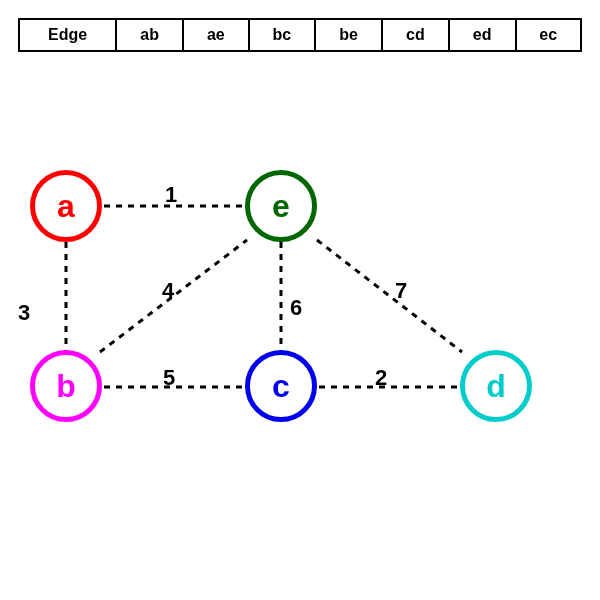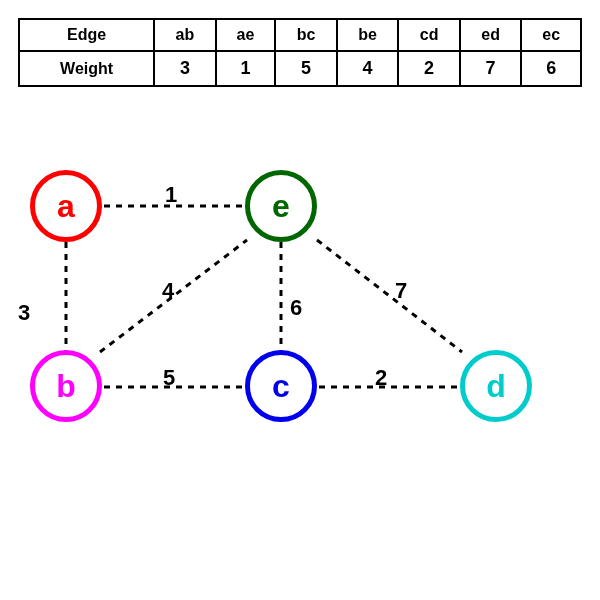--- a/index.html
+++ b/index.html
@@ -20,21 +20,21 @@
       right: 18px;
     }
     table {
       border-collapse: collapse;
       width: 100%;
       border: 2px solid #000;
     }
     td {
       border: 2px solid #000;
       text-align: center;
-      padding: 6px 4px;
+      padding: 6px 12px;
       font-size: 17px;
       font-weight: normal;
     }
     td.header-cell {
       font-weight: bold;
       font-size: 16px;
     }
     td.weight-val {
       font-weight: bold;
       font-size: 18px;
@@ -91,30 +91,20 @@
     <tr>
           <td class="header-cell">Edge</td>
           <td class="header-cell">ab</td>
           <td class="header-cell">ae</td>
           <td class="header-cell">bc</td>
           <td class="header-cell">be</td>
           <td class="header-cell">cd</td>
           <td class="header-cell">ed</td>
           <td class="header-cell">ec</td>
         </tr>
-        <tr>
-          <td class="header-cell">Weight</td>
-          <td class="weight-val">3</td>
-          <td class="weight-val">1</td>
-          <td class="weight-val">5</td>
-          <td class="weight-val">4</td>
-          <td class="weight-val">2</td>
-          <td class="weight-val">7</td>
-          <td class="weight-val">6</td>
-        </tr>
       </tbody>
   </table>
 </div>
 
 <div class="graph-container">
   <svg class="graph-svg" id="graph-svg">
       <line x1="104" y1="76" x2="247" y2="76" stroke="#000" stroke-width="3" stroke-dasharray="6,6"></line>
       <line x1="66" y1="112" x2="66" y2="222" stroke="#000" stroke-width="3" stroke-dasharray="6,6"></line>
       <line x1="100" y1="222" x2="247" y2="110" stroke="#000" stroke-width="3" stroke-dasharray="6,6"></line>
       <line x1="104" y1="257" x2="247" y2="257" stroke="#000" stroke-width="3" stroke-dasharray="6,6"></line>

